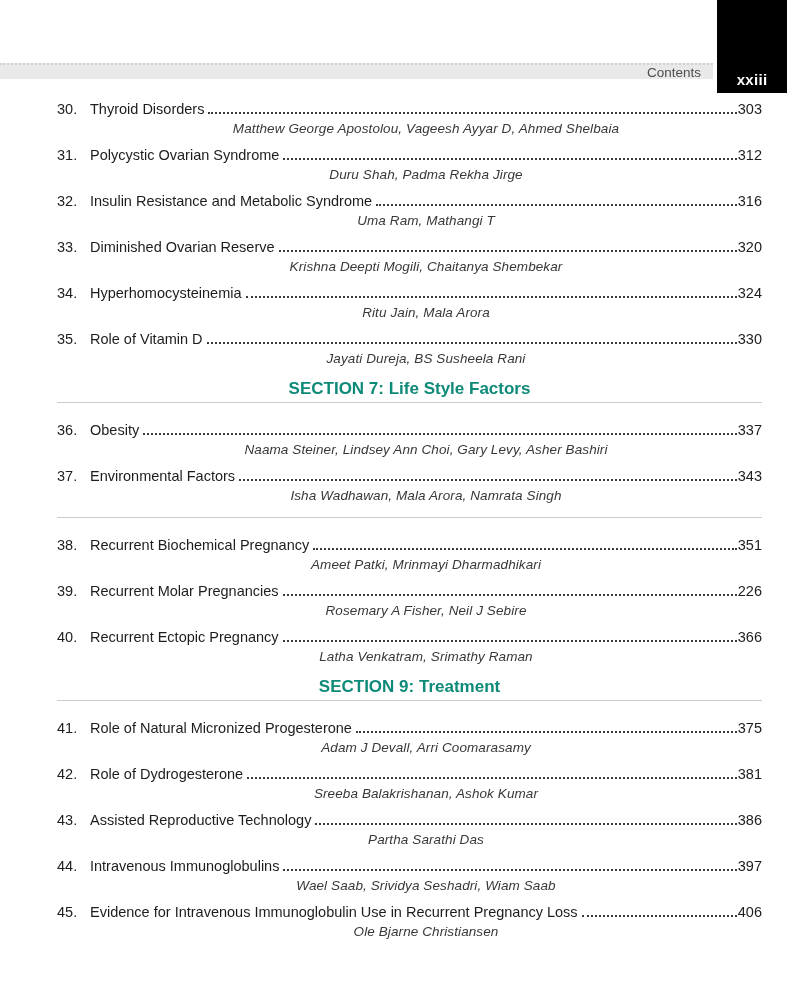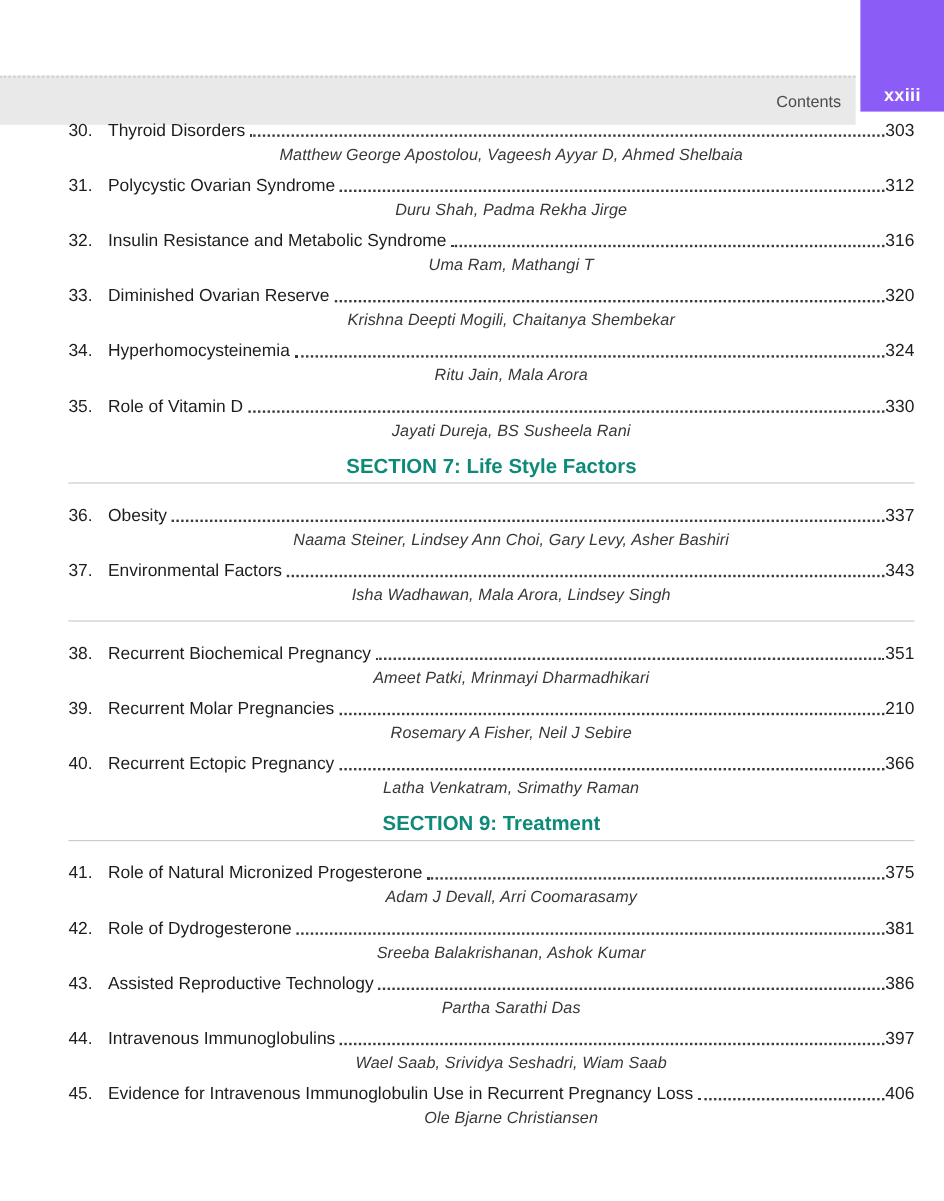--- a/index.html
+++ b/index.html
@@ -8,32 +8,32 @@
     background:#ffffff;
     font-family:"Liberation Sans","DejaVu Sans",sans-serif;
     color:#1d1d1d;
     position:relative;
     overflow:hidden;
   }
   
   .corner-tab{
     position:absolute;top:0;right:0;
     width:70px;height:93px;
-    background:#8b5cf6;
+    background:#000000;
   }
   .corner-tab .folio{
     position:absolute;bottom:5px;left:0;right:0;
     text-align:center;
     color:#ffffff;font-weight:bold;font-size:15px;
     letter-spacing:.3px;
   }
   
   .head-bar{
     position:absolute;top:63px;left:0;
-    width:713px;height:41px;
+    width:713px;height:16px;
     background:#e9e9e9;
     border-top:2px dotted #d2d2d2;
     box-sizing:border-box;
     display:flex;align-items:center;justify-content:flex-end;
   }
   .head-bar .head-label{
     color:#4c4c4c;font-size:13.5px;
     padding-right:12px;
   }
   
@@ -169,21 +169,21 @@
     <div class="authors">Naama Steiner, Lindsey Ann Choi, Gary Levy, Asher Bashiri</div>
   </div>
 
   <div class="entry">
     <div class="row">
       <span class="num">37.</span>
       <span class="title">Environmental Factors </span>
       <span class="leader"></span>
       <span class="pg">343</span>
     </div>
-    <div class="authors">Isha Wadhawan, Mala Arora, Lindsey Singh</div>
+    <div class="authors">Isha Wadhawan, Mala Arora, Namrata Singh</div>
   </div>
 
   <div class="section">
     <div class="rule"></div>
   </div>
 
   <div class="entry">
     <div class="row">
       <span class="num">38.</span>
       <span class="title">Recurrent Biochemical Pregnancy </span>
@@ -191,21 +191,21 @@
       <span class="pg">351</span>
     </div>
     <div class="authors">Ameet Patki, Mrinmayi Dharmadhikari</div>
   </div>
 
   <div class="entry">
     <div class="row">
       <span class="num">39.</span>
       <span class="title">Recurrent Molar Pregnancies </span>
       <span class="leader"></span>
-      <span class="pg">210</span>
+      <span class="pg">226</span>
     </div>
     <div class="authors">Rosemary A Fisher, Neil J Sebire</div>
   </div>
 
   <div class="entry">
     <div class="row">
       <span class="num">40.</span>
       <span class="title">Recurrent Ectopic Pregnancy </span>
       <span class="leader"></span>
       <span class="pg">366</span>

